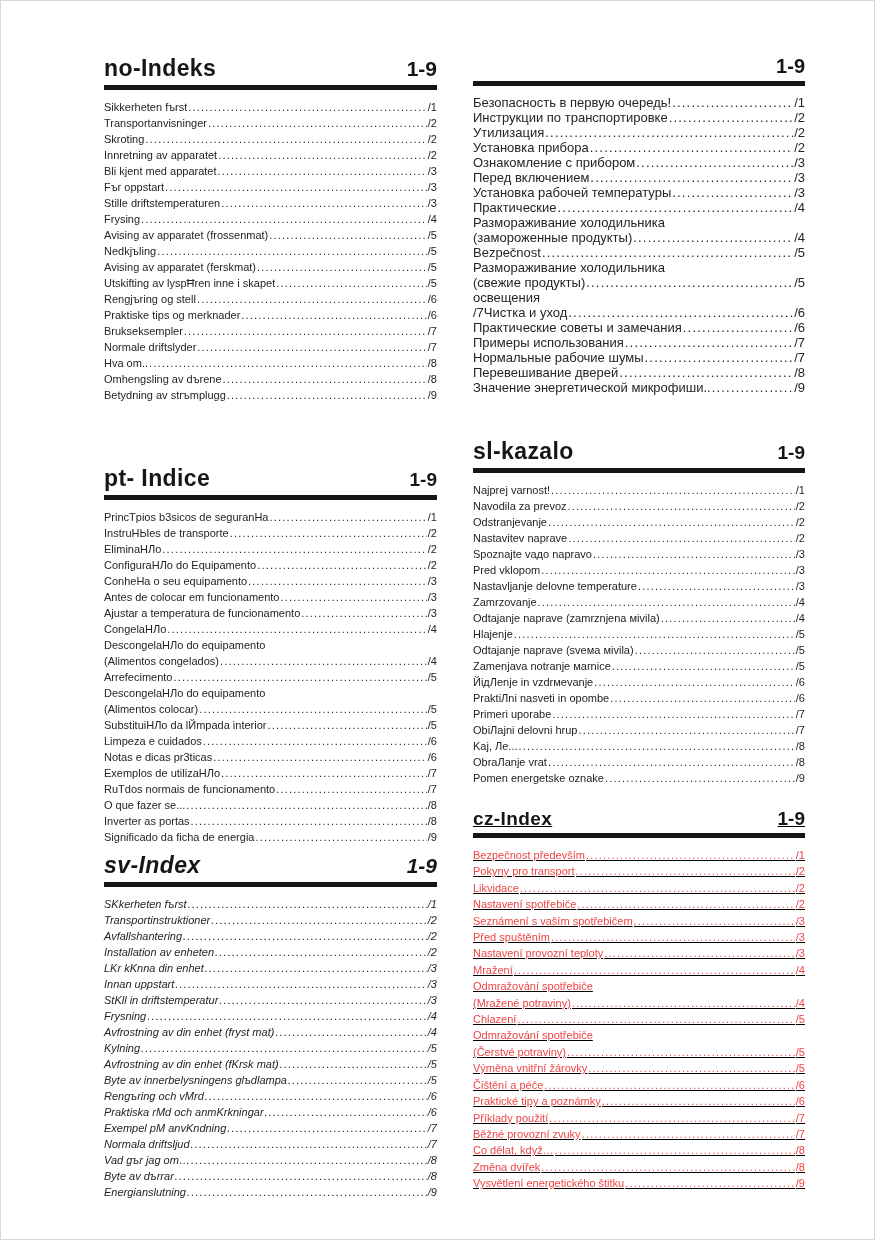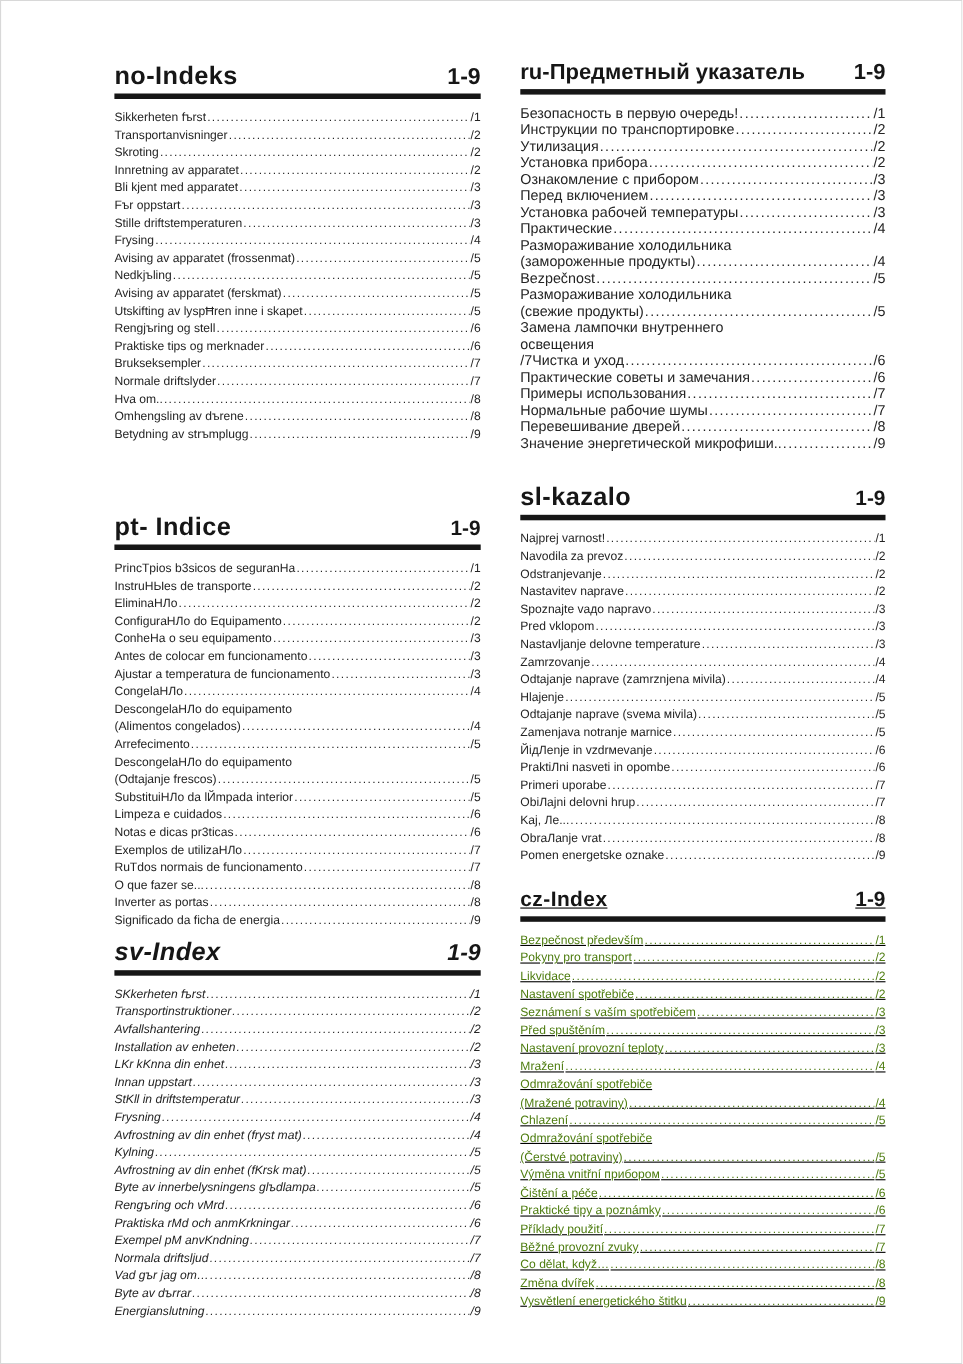--- a/index.html
+++ b/index.html
@@ -29,21 +29,21 @@
   #sec-sl{left:473px;top:438px;width:332px;}
   #sec-sv{left:104px;top:852px;width:333px;font-style:italic;}
   #sec-cz{left:473px;top:808px;width:332px;text-decoration:underline;}
 
   #sec-ru .title{font-size:20px;letter-spacing:0;}
   #sec-ru .range{font-size:20px;}
   #sec-ru ul.entries{font-size:13px;line-height:15px;}
   #sec-pt .range,#sec-sl .range{font-size:19px;}
   #sec-cz .title{font-size:19px;}
   #sec-cz .range{font-size:19px;}
-  #sec-cz ul.entries{line-height:16.4px;color:#4d7c0f;}
+  #sec-cz ul.entries{line-height:16.4px;color:#ef4444;}
 </style>
 </head>
 <body>
 
 <div class="page">
 
   <section class="toc" id="sec-no">
     <div class="toc-header">
       <span class="title">no-Indeks</span>
       <span class="range">1-9</span>
@@ -143,21 +143,20 @@
         <li class="row">
           <span class="label">Betydning av strъmplugg</span>
           <span class="dots"></span>
           <span class="pg">/9</span>
         </li>
       </ul>
   </section>
 
   <section class="toc" id="sec-ru">
     <div class="toc-header">
-      <span class="title">ru-Предметный указатель</span>
       <span class="range">1-9</span>
     </div>
     <div class="rule"></div>
     <ul class="entries">
         <li class="row">
           <span class="label">Безопасность в первую очередь!</span>
           <span class="dots"></span>
           <span class="pg">/1</span>
         </li>
         <li class="row">
@@ -208,23 +207,20 @@
           <span class="dots"></span>
           <span class="pg">/5</span>
         </li>
         <li class="row">
           <span class="label">Размораживание холодильника</span>
         </li>
         <li class="row">
           <span class="label">(свежие продукты)</span>
           <span class="dots"></span>
           <span class="pg">/5</span>
-        </li>
-        <li class="row">
-          <span class="label">Замена лампочки внутреннего</span>
         </li>
         <li class="row">
           <span class="label">освещения</span>
         </li>
         <li class="row">
           <span class="label">/7Чистка и уход</span>
           <span class="dots"></span>
           <span class="pg">/6</span>
         </li>
         <li class="row">
@@ -312,21 +308,21 @@
         </li>
         <li class="row">
           <span class="label">Arrefecimento</span>
           <span class="dots"></span>
           <span class="pg">/5</span>
         </li>
         <li class="row">
           <span class="label">DescongelaHЛo do equipamento</span>
         </li>
         <li class="row">
-          <span class="label">(Odtajanje frescos)</span>
+          <span class="label">(Alimentos colocar)</span>
           <span class="dots"></span>
           <span class="pg">/5</span>
         </li>
         <li class="row">
           <span class="label">SubstituiHЛo da lЙmpada interior</span>
           <span class="dots"></span>
           <span class="pg">/5</span>
         </li>
         <li class="row">
           <span class="label">Limpeza e cuidados</span>
@@ -638,21 +634,21 @@
         </li>
         <li class="row">
           <span class="label">Odmražování spotřebiče</span>
         </li>
         <li class="row">
           <span class="label">(Čerstvé potraviny)</span>
           <span class="dots"></span>
           <span class="pg">/5</span>
         </li>
         <li class="row">
-          <span class="label">Výměna vnitřní прибором</span>
+          <span class="label">Výměna vnitřní žárovky</span>
           <span class="dots"></span>
           <span class="pg">/5</span>
         </li>
         <li class="row">
           <span class="label">Čištění a péče</span>
           <span class="dots"></span>
           <span class="pg">/6</span>
         </li>
         <li class="row">
           <span class="label">Praktické tipy a poznámky</span>

